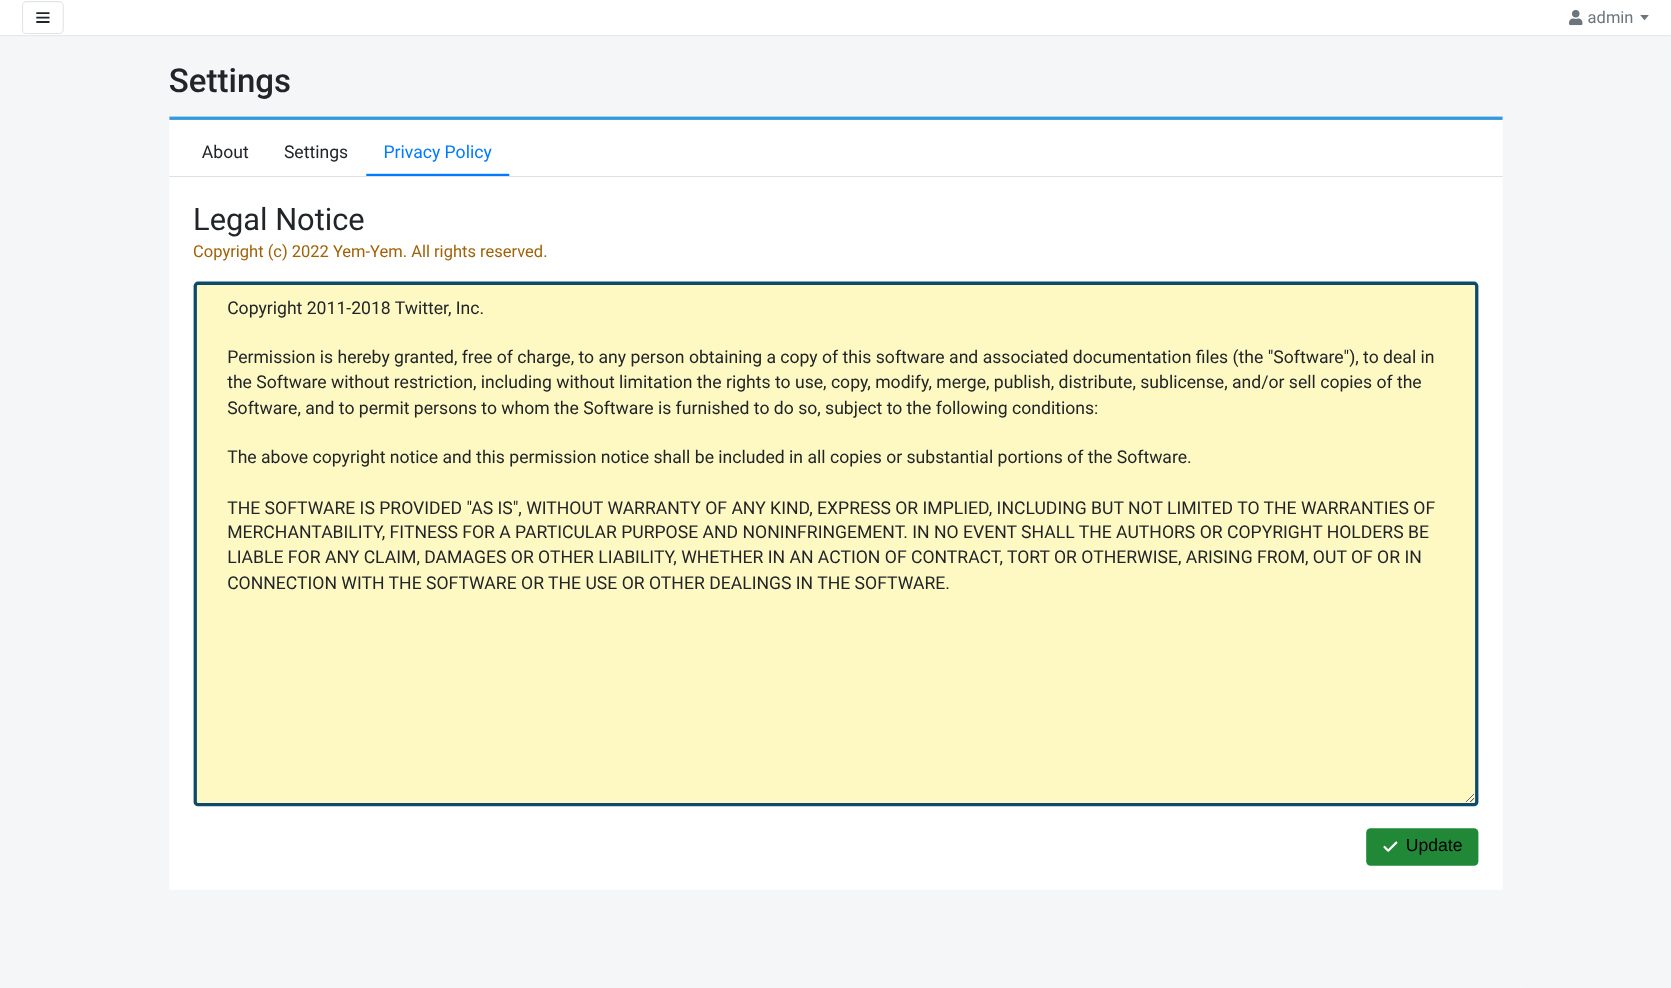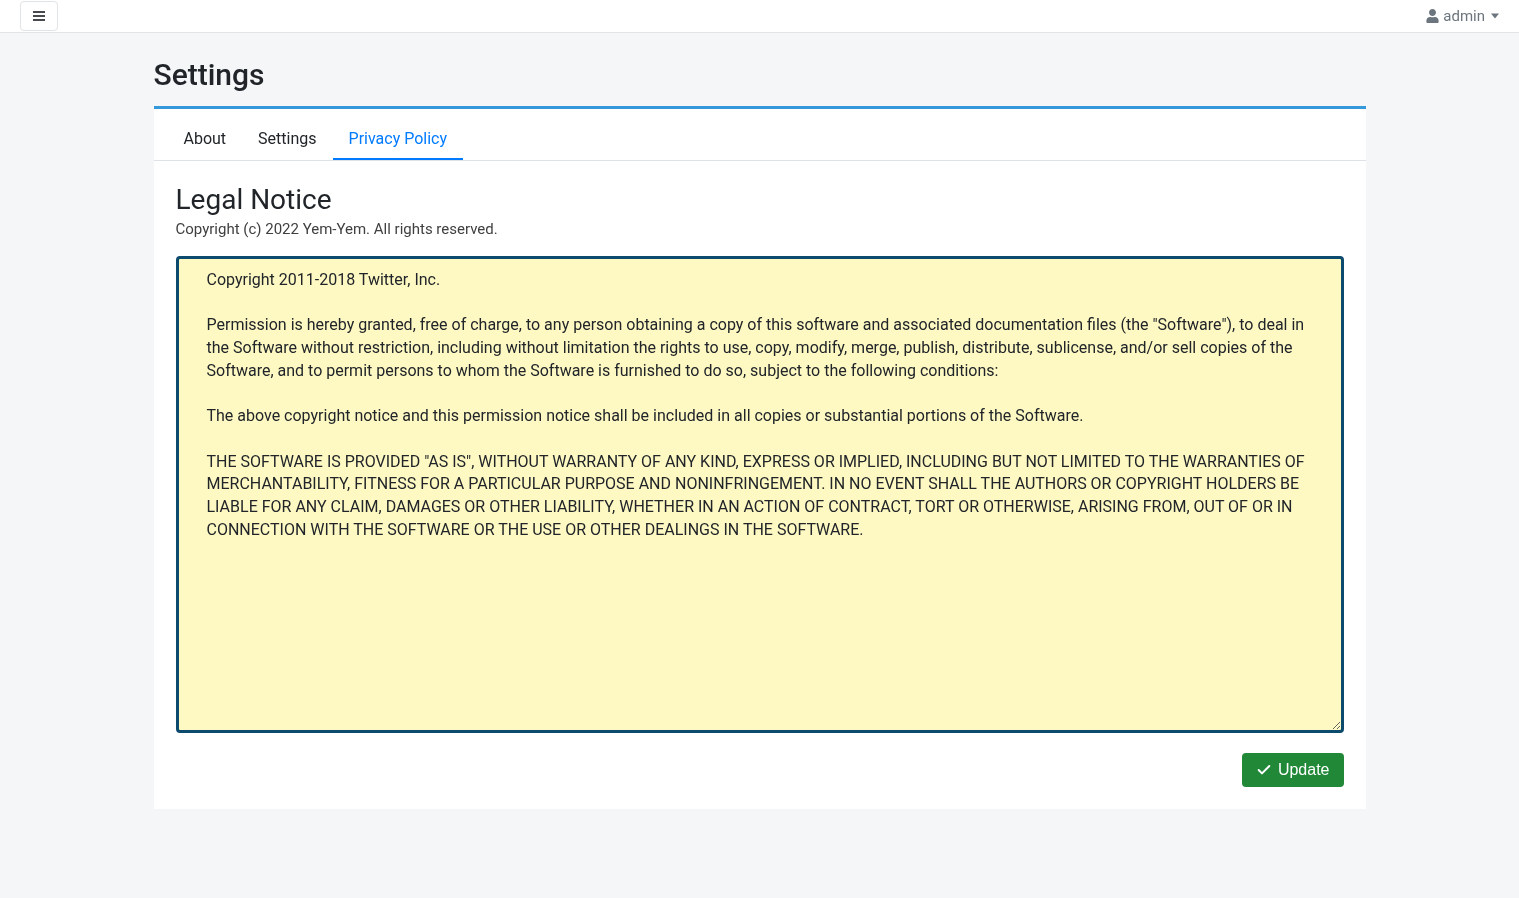--- a/index.html
+++ b/index.html
@@ -91,21 +91,21 @@
       padding: 22px 22px 22px 22px;
     }
     .section-title {
       font-size: 28px;
       font-weight: 400;
       color: #212529;
       margin-bottom: 4px;
     }
     .section-subtitle {
       font-size: 15px;
-      color: #404040;
+      color: #a16207;
       margin-bottom: 18px;
     }
     .textarea-content {
       width: 100%;
       border: 3px solid #0c4a6e;
       border-radius: 4px;
       padding: 10px 28px;
       font-family: inherit;
       font-size: 16px;
       color: #212529;
@@ -114,21 +114,21 @@
       height: 477px;
       background: #fef9c3;
     }
     .action-row {
       display: flex;
       justify-content: flex-end;
       margin-top: 16px;
     }
     .btn-update {
       background-color: #218838;
-      color: #ffffff;
+      color: #000000;
       border: none;
       border-radius: 4px;
       padding: 8px 14px;
       font-size: 16px;
       cursor: pointer;
       display: inline-flex;
       align-items: center;
       gap: 6px;
     }
     .btn-update svg {

